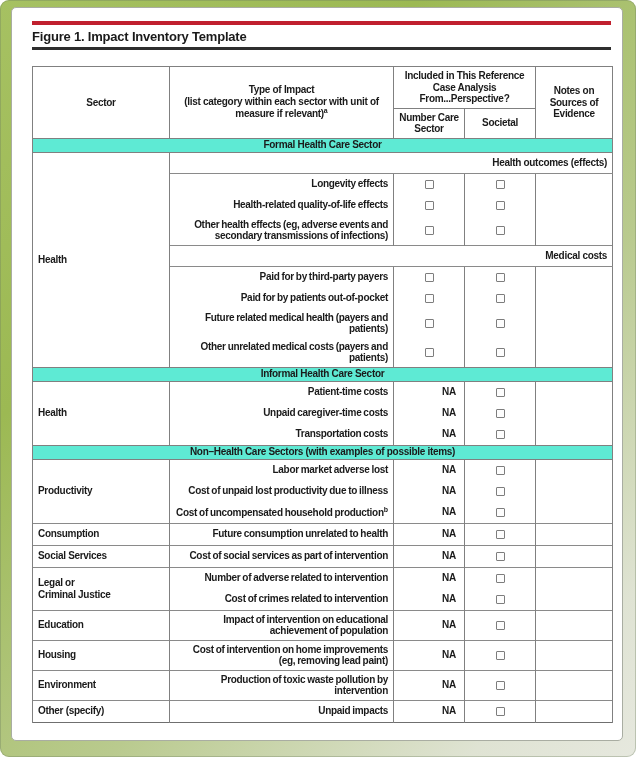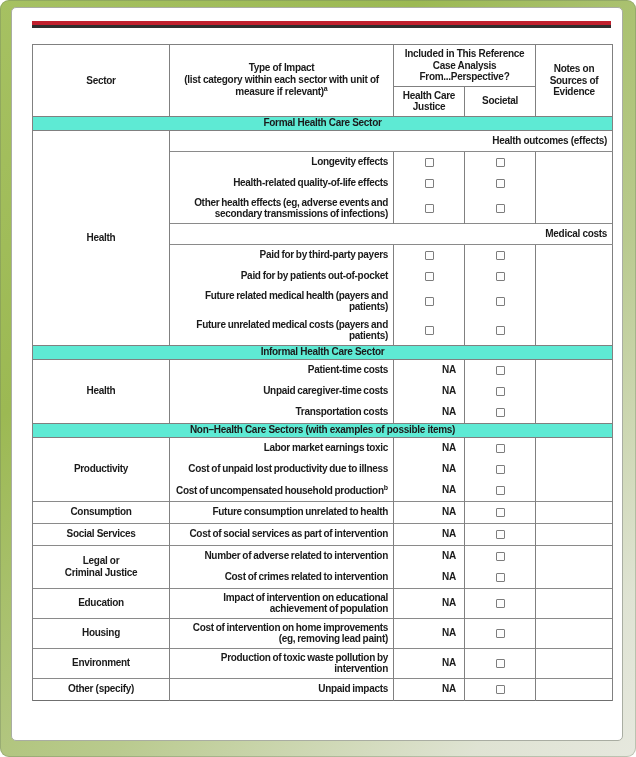--- a/index.html
+++ b/index.html
@@ -50,21 +50,21 @@
 
   tr.sec td{
     background:#5eead4;text-align:center;padding:0 5px;
     border-top:1px solid #808080;border-bottom:1px solid #808080;
     height:13px;
   }
   tr.sub td.subhead{
     border-top:1px solid #8a8a8a;border-bottom:1px solid #8a8a8a;
     text-align:right;height:14px;
   }
-  td.sector{text-align:center;vertical-align:middle;}
+  td.sector{text-align:left;vertical-align:middle;}
   td.lbl{
     text-align:right;font-size:9.5px;letter-spacing:-0.45px;word-spacing:-0.5px;
     padding-left:7px;height:15px;
   }
   td.lbl.ind{padding-left:17px;}
   td.cc{text-align:center;}
   td.notes{background:#ffffff;}
   tr.gline td{border-top:1px solid #8a8a8a;}
 
   .cb{
@@ -73,20 +73,21 @@
     vertical-align:middle;
   }
   .na{font-size:10px;font-weight:700;padding-left:40px;}
 </style>
 </head>
 <body>
 
 <div class="frame">
   <div class="panel">
     <div class="accent-bar"></div>
+    <div class="fig-title">Figure 1. Impact Inventory Template</div>
     <div class="title-rule"></div>
 
     <table class="inv">
       <colgroup>
         <col class="c-sector">
           <col class="c-impact">
           <col class="c-hcs">
           <col class="c-soc">
           <col class="c-notes">
       </colgroup>
@@ -94,21 +95,21 @@
         <tr>
           <th rowspan="2">Sector</th>
           <th rowspan="2">
             <span>Type of Impact</span>
             <span class="th-impact-sub"><span>(list category within each sector with unit of measure if relevant)</span><sup>a</sup></span>
           </th>
           <th colspan="2">Included in This Reference Case Analysis From...Perspective?</th>
           <th rowspan="2">Notes on Sources of Evidence</th>
         </tr>
         <tr>
-          <th>Health Care Justice</th>
+          <th>Number Care Sector</th>
           <th>Societal</th>
         </tr>
       </thead>
       <tbody>
 
         <tr class="sec">
           <td colspan="5">Formal Health Care Sector</td>
         </tr>
         <tr class="sub">
           <td class="sector" rowspan="9">Health</td>
@@ -147,21 +148,21 @@
           <td class="cc"><span class="cb"></span></td>
           <td class="notes"></td>
         </tr>
         <tr>
           <td class="lbl ind">Future related medical health (payers and patients)</td>
           <td class="cc"><span class="cb"></span></td>
           <td class="cc"><span class="cb"></span></td>
           <td class="notes"></td>
         </tr>
         <tr>
-          <td class="lbl ind">Future unrelated medical costs (payers and patients)</td>
+          <td class="lbl ind">Other unrelated medical costs (payers and patients)</td>
           <td class="cc"><span class="cb"></span></td>
           <td class="cc"><span class="cb"></span></td>
           <td class="notes"></td>
         </tr>
 
         <tr class="sec">
           <td colspan="5">Informal Health Care Sector</td>
         </tr>
         <tr>
           <td class="sector" rowspan="3">Health</td>
@@ -181,21 +182,21 @@
           <td class="cc"><span class="na">NA</span></td>
           <td class="cc"><span class="cb"></span></td>
           <td class="notes"></td>
         </tr>
 
         <tr class="sec">
           <td colspan="5">Non–Health Care Sectors (with examples of possible items)</td>
         </tr>
         <tr>
           <td class="sector" rowspan="3">Productivity</td>
-          <td class="lbl">Labor market earnings toxic</td>
+          <td class="lbl">Labor market adverse lost</td>
           <td class="cc"><span class="na">NA</span></td>
           <td class="cc"><span class="cb"></span></td>
           <td class="notes"></td>
         </tr>
         <tr>
           <td class="lbl">Cost of unpaid lost productivity due to illness</td>
           <td class="cc"><span class="na">NA</span></td>
           <td class="cc"><span class="cb"></span></td>
           <td class="notes"></td>
         </tr>

